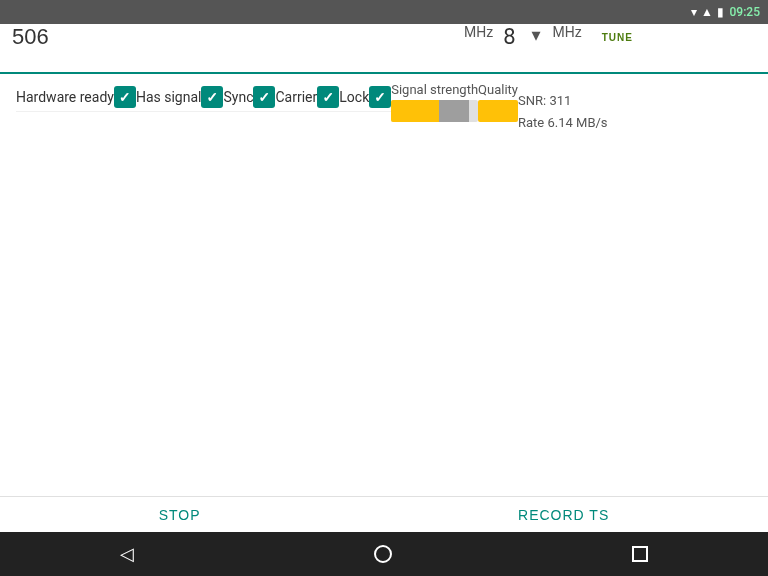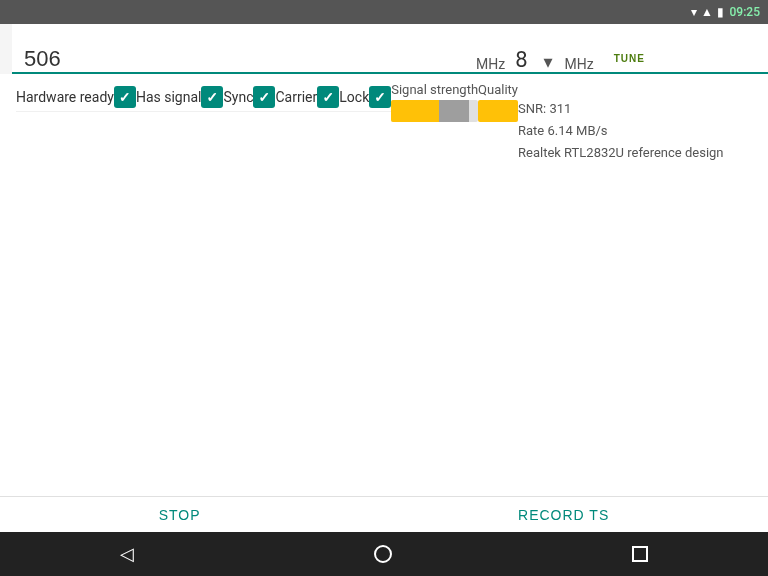--- a/index.html
+++ b/index.html
@@ -39,26 +39,25 @@
     .wifi-icon, .battery-icon, .signal-icon {
       color: white;
       font-size: 12px;
     }
 
     
     .toolbar {
       background: white;
       height: 50px;
       display: flex;
-      align-items: flex-end;
+      align-items: flex-start;
       padding: 0 12px;
       border-bottom: 2px solid #00897B;
       flex-shrink: 0;
       gap: 8px;
-      margin-left: 12px;
     }
     .freq-input {
       flex: 1;
       border: none;
       outline: none;
       font-size: 22px;
       color: #333;
       background: transparent;
       max-width: 440px;
     }
@@ -168,21 +167,21 @@
       background: #9e9e9e;
     }
     .bar-fill-quality {
       height: 100%;
       background: #FFC107;
       width: 100%;
     }
 
     
     .stats-section {
-      margin-top: 16px;
+      margin-top: 8px;
     }
     .stats-text {
       font-size: 13px;
       color: #555;
       line-height: 1.7;
     }
 
     
     .action-bar {
       background: white;
@@ -292,21 +291,20 @@
   <div class="bar-section">
     <div class="bar-label">Quality</div>
     <div class="bar-container">
       <div class="bar-fill-quality"></div>
     </div>
   </div>
 
   <div class="stats-section">
     <div class="stats-text">SNR: 311</div>
     <div class="stats-text">Rate 6.14 MB/s</div>
-    <div class="stats-text">Realtek RTL2832U reference design</div>
   </div>
 </div>
 
 <div class="action-bar">
   <button class="action-btn">STOP</button>
   <button class="action-btn">RECORD TS</button>
 </div>
 
 <div class="nav-bar">
   <button class="nav-btn">

